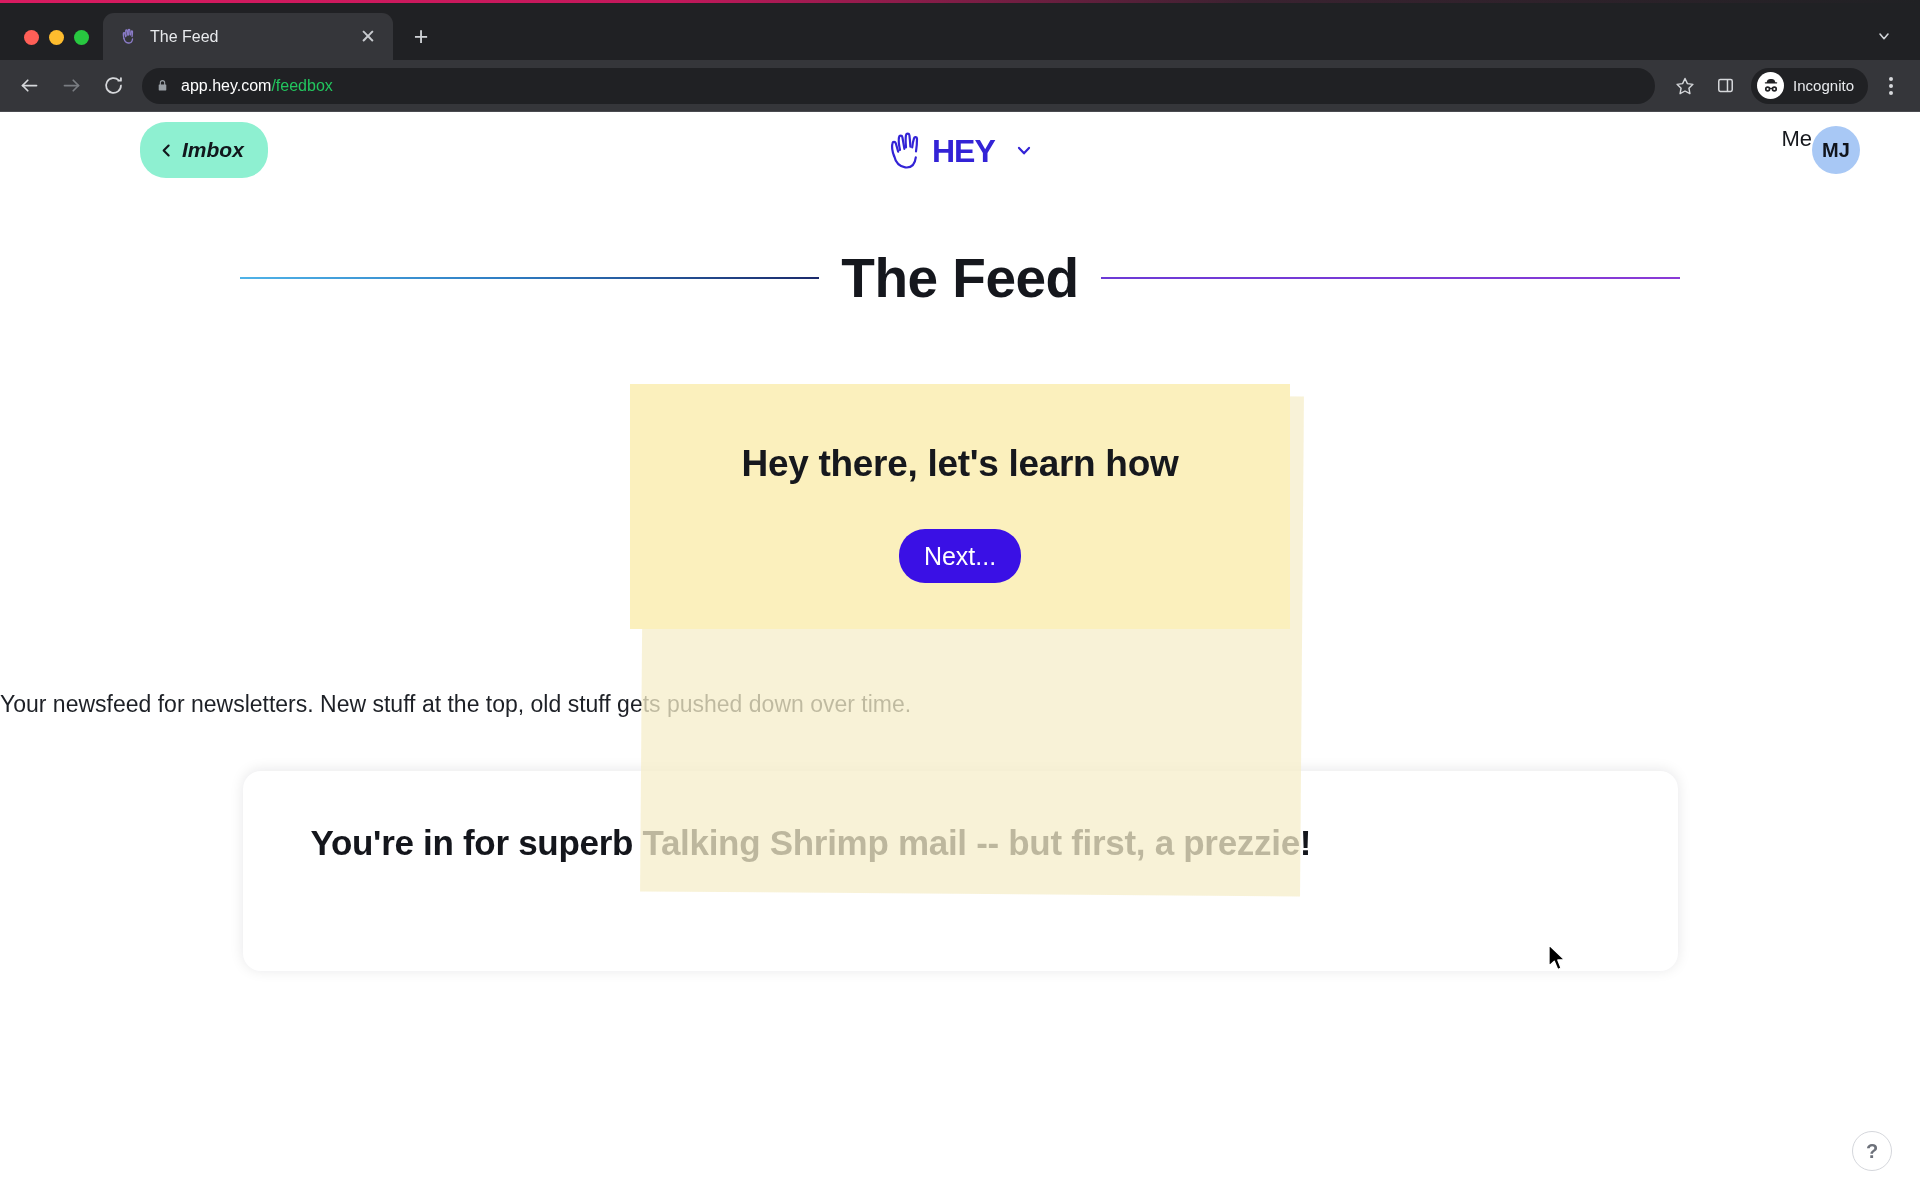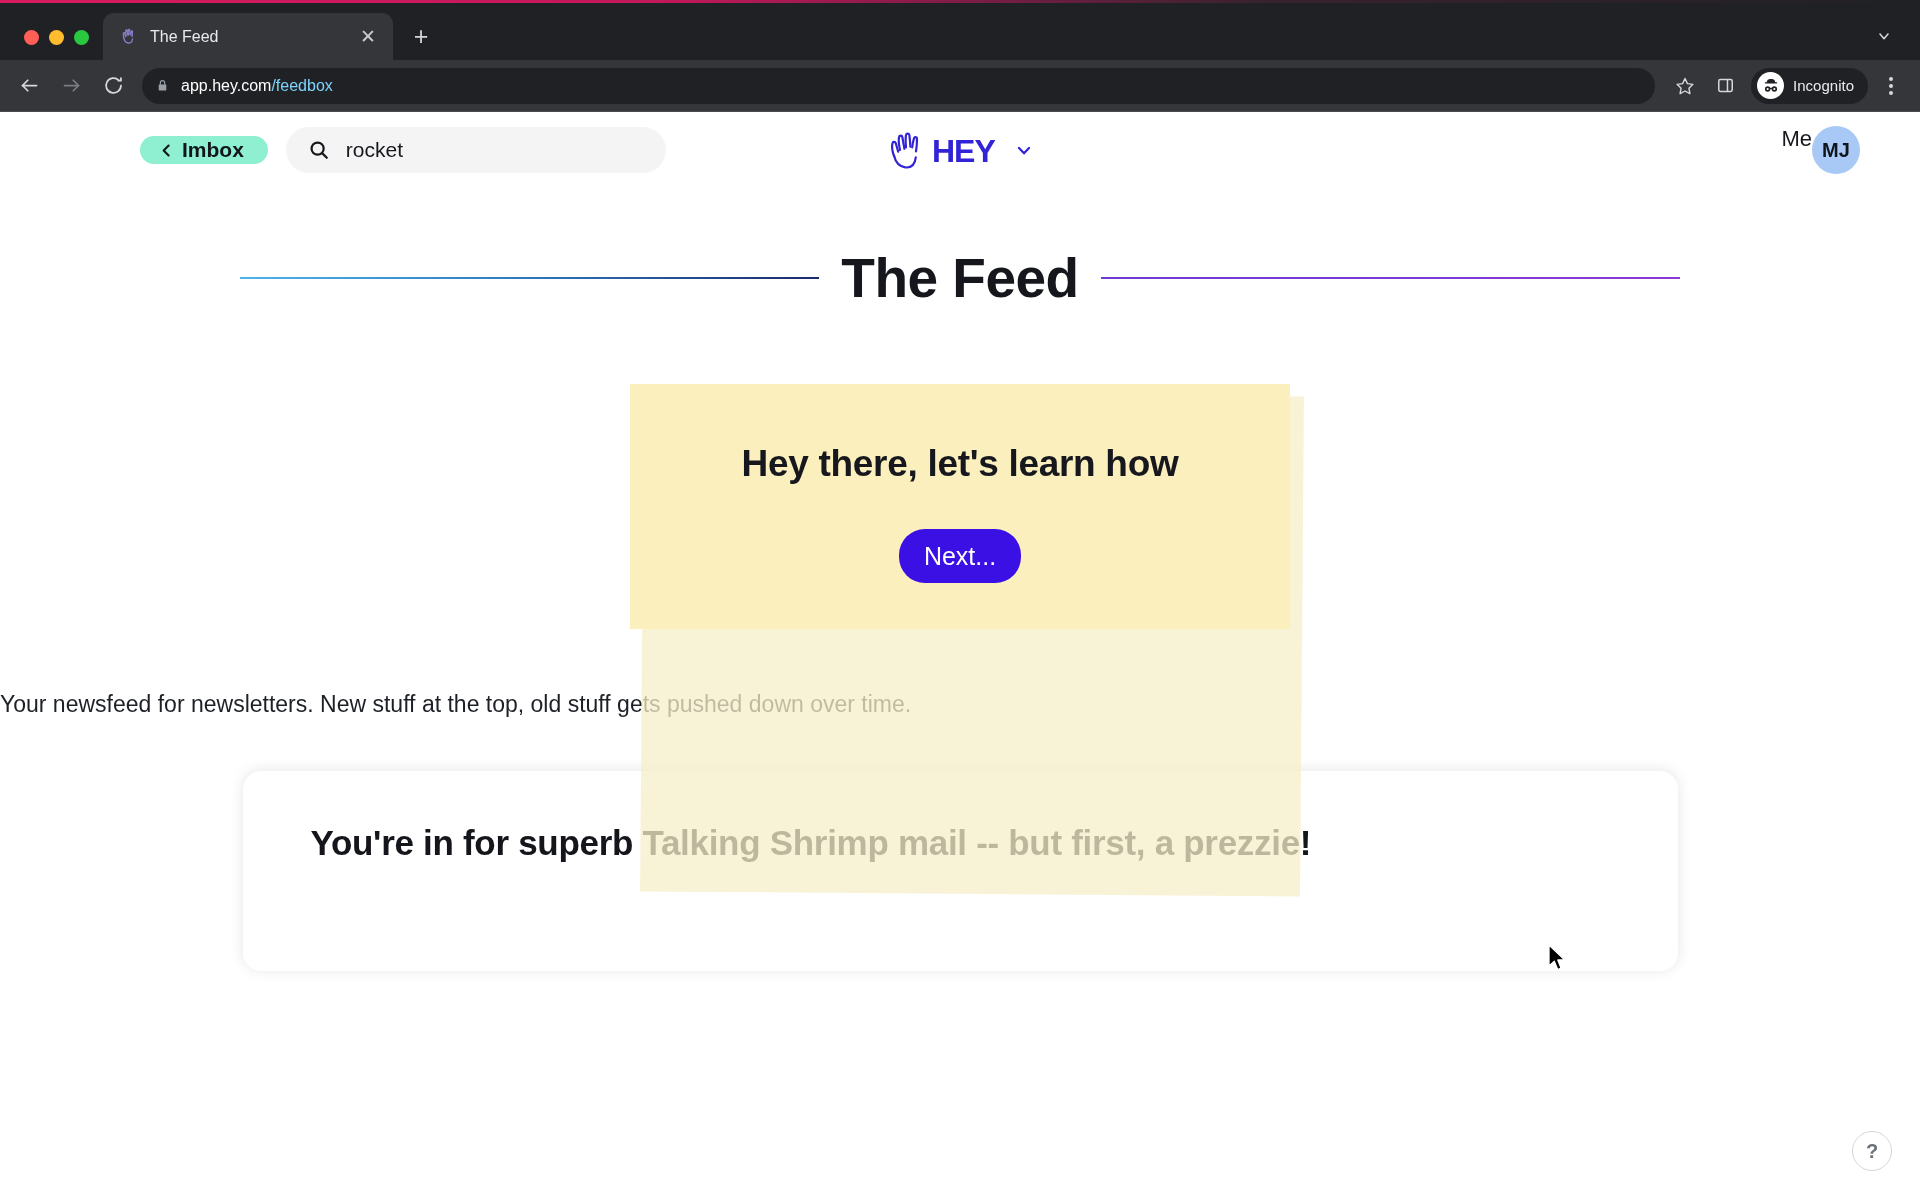--- a/index.html
+++ b/index.html
@@ -115,21 +115,21 @@
     background: #202124;
     border-radius: 18px;
     display: flex;
     align-items: center;
     padding: 0 14px;
     gap: 12px;
     margin: 0 8px 0 6px;
   }
   .omnibox-lock { display: flex; align-items: center; color: #9aa0a6; }
   .omnibox-url { font-size: 16px; color: #ffffff; white-space: nowrap; }
-  .omnibox-url .path { color: #7dd3fc; }
+  .omnibox-url .path { color: #22c55e; }
 
   .toolbar-icon {
     width: 36px; height: 36px;
     display: flex; align-items: center; justify-content: center;
     color: #d6d8db;
     flex: 0 0 36px;
   }
   .incognito-pill {
     background: #202124;
     border-radius: 18px;
@@ -168,29 +168,30 @@
   .app-header {
     height: 76px;
     display: flex;
     align-items: center;
     padding: 0 60px 0 140px;
     position: relative;
   }
   .imbox-btn {
     background: #8ef0d1;
     border-radius: 26px;
-    height: 28px;
+    height: 56px;
     display: flex;
     align-items: center;
     gap: 7px;
     padding: 0 24px 0 18px;
     color: #11161c;
     font-size: 21px;
     font-weight: 700;
     flex: 0 0 auto;
+    font-style: italic;
   }
   .search-box {
     margin-left: 18px;
     background: #f4f4f5;
     border-radius: 26px;
     height: 46px;
     width: 380px;
     display: flex;
     align-items: center;
     gap: 16px;
@@ -449,29 +450,20 @@
     <div class="app-header">
       <div class="imbox-btn">
         <span style="display:flex;align-items:center;">
           <svg width="17" height="17" viewBox="0 0 24 24" fill="none" stroke="currentColor" stroke-width="3" stroke-linecap="round" stroke-linejoin="round">
               <polyline points="15 5 8 12 15 19"></polyline>
             </svg>
         </span>
         <span>Imbox</span>
       </div>
 
-      <div class="search-box">
-        <span style="display:flex;align-items:center;color:#16181d;">
-          <svg width="22" height="22" viewBox="0 0 24 24" fill="none" stroke="currentColor" stroke-width="2.4" stroke-linecap="round">
-              <circle cx="10.5" cy="10.5" r="6.6"></circle>
-              <line x1="15.4" y1="15.4" x2="20.5" y2="20.5"></line>
-            </svg>
-        </span>
-        <span class="search-value">rocket</span>
-      </div>
 
       <div class="logo-wrap">
         <svg width="118" height="44" viewBox="0 0 118 44">
           <g stroke="#3323d6" stroke-width="2.2" fill="none" stroke-linecap="round" stroke-linejoin="round">
             <path d="M8 28c-1.6-4.6-2.4-9.3-1.6-12.6.4-1.9 2.8-2 3.4-.1.8 2.8 1.8 6.3 2.4 8.4"></path>
             <path d="M14 22c-1-4.7-1.6-9.8-1-12.8.4-2 3-2 3.4 0 .6 3.5 1.4 8.3 2 11.6"></path>
             <path d="M20 19.4c-.4-4.4-.6-9 0-12.3.4-2 3-2 3.4 0 .4 3.3.8 8.2 1 11.6"></path>
             <path d="M26.2 19.4c.4-3.2 1-6.6 1.8-9 .6-1.9 3-1.5 3 .4 0 3.8-.4 9.2-1 12.6"></path>
             <path d="M8 27.6c1.4 6 5.2 11 11.2 11.8 6.6.8 9.8-3.6 10.6-10"></path>
           </g>

